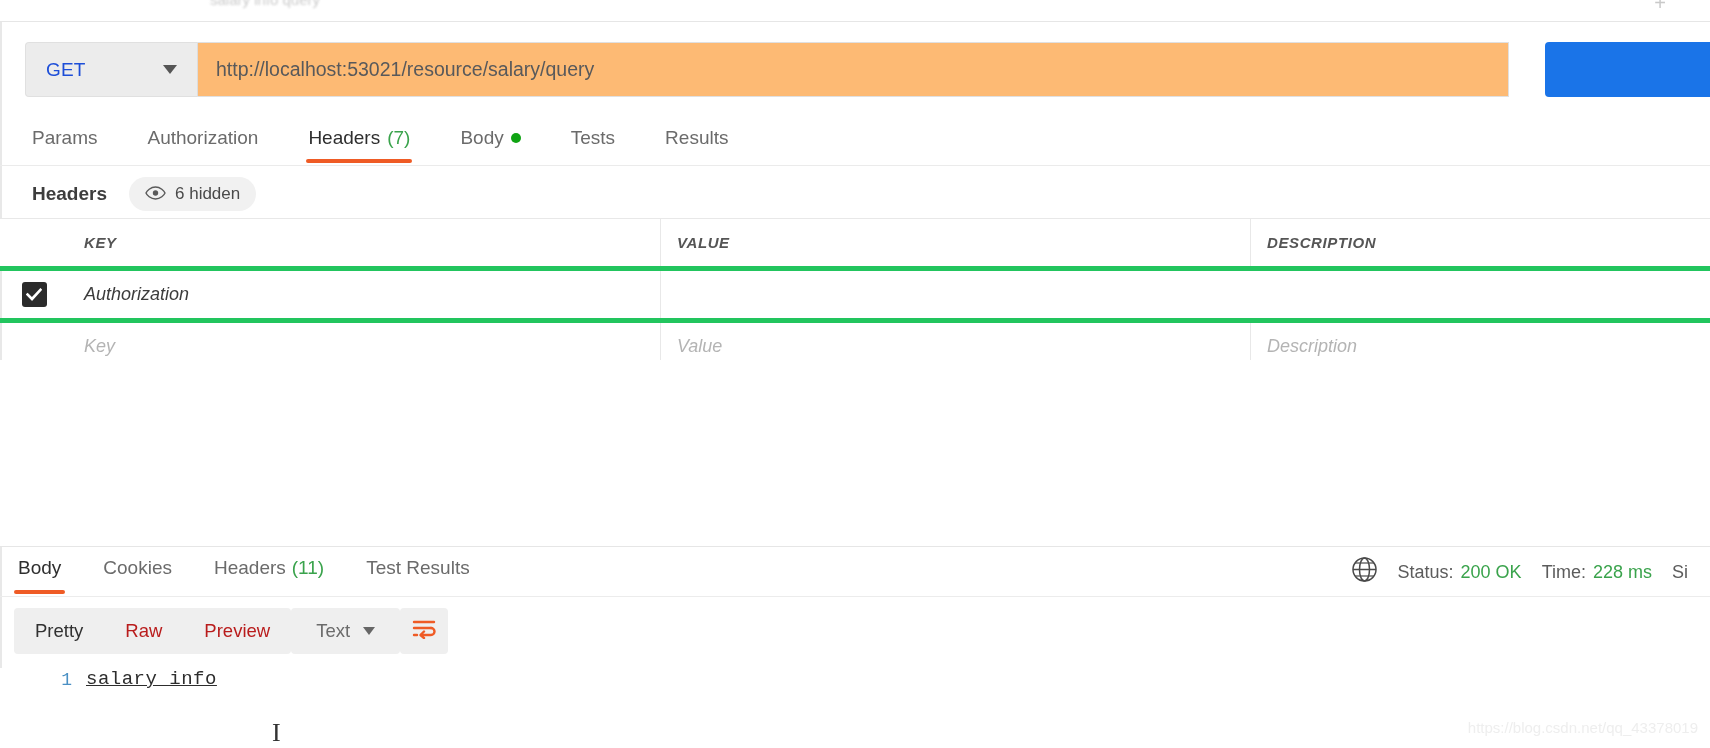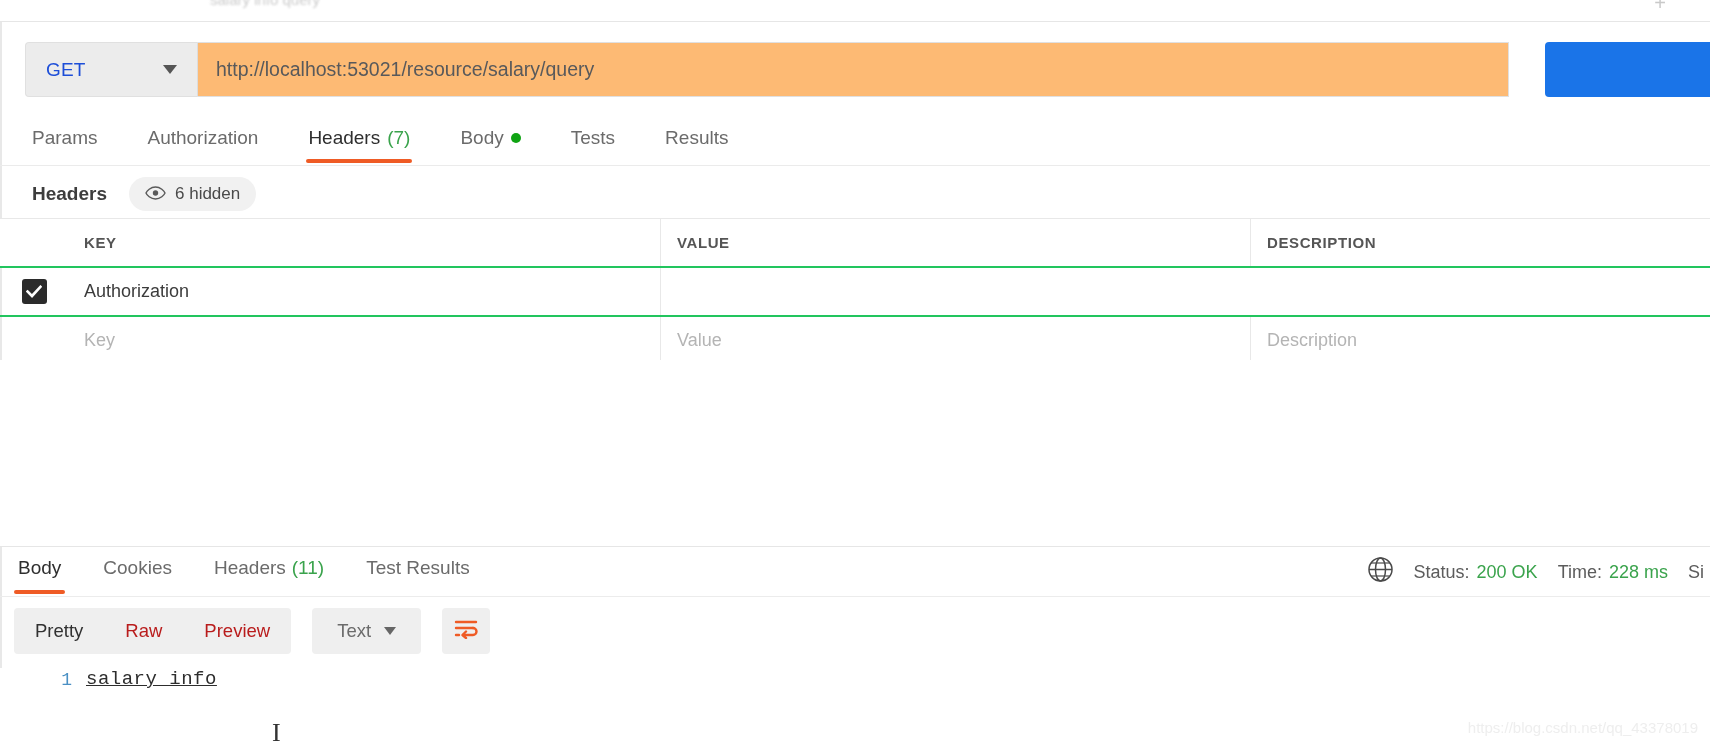--- a/index.html
+++ b/index.html
@@ -139,22 +139,23 @@
   .eye-ico { display: block; }
 
   
   .tbl {
     position: absolute; left: 0; top: 218px;
     width: 1710px;
     border-top: 1px solid #e8e8e8;
   }
   .tbl-row {
     display: flex;
-    border-bottom: 2px solid #22c55e;
+    border-bottom: 5px solid #22c55e;
     min-height: 47px;
+    font-style: italic;
   }
   .tbl-head { background: #fff; }
   .cell {
     display: flex; align-items: center;
     padding: 0 16px;
     border-right: 1px solid #e8e8e8;
     font-size: 18px;
     color: #3c3c3c;
   }
   .c-check { width: 68px; justify-content: center; border-right: none; }
@@ -207,35 +208,35 @@
     white-space: nowrap;
     display: flex; align-items: center; gap: 6px;
   }
   .resp-tab.active { color: #2e2e2e; }
   .resp-tab.active::after {
     content: "";
     position: absolute; left: 0; right: 0; bottom: 0;
     height: 4px; background: #ef5b25; border-radius: 2px;
   }
   .resp-meta {
-    position: absolute; right: 0; top: 547px;
+    position: absolute; right: 16px; top: 547px;
     height: 50px;
     display: flex; align-items: center; gap: 20px;
     padding-right: 0px;
     font-size: 18px; color: #5c5c5c;
   }
   .meta-val { color: #3aa34c; }
   .meta-item { white-space: nowrap; display: flex; gap: 7px; }
   .globe { display: block; }
   .size-clip { overflow: hidden; width: 22px; }
 
   
   .body-toolbar {
     position: absolute; left: 14px; top: 608px;
-    display: flex; align-items: center; gap: 21px;
+    display: flex; align-items: center; gap: 0;
   }
   .seg-group {
     display: flex; align-items: center;
     background: #efefef; border-radius: 4px;
     height: 46px;
   }
   .seg {
     font-size: 18.5px; color: #b91c1c;
     padding: 0 21px; height: 46px;
     display: flex; align-items: center;

